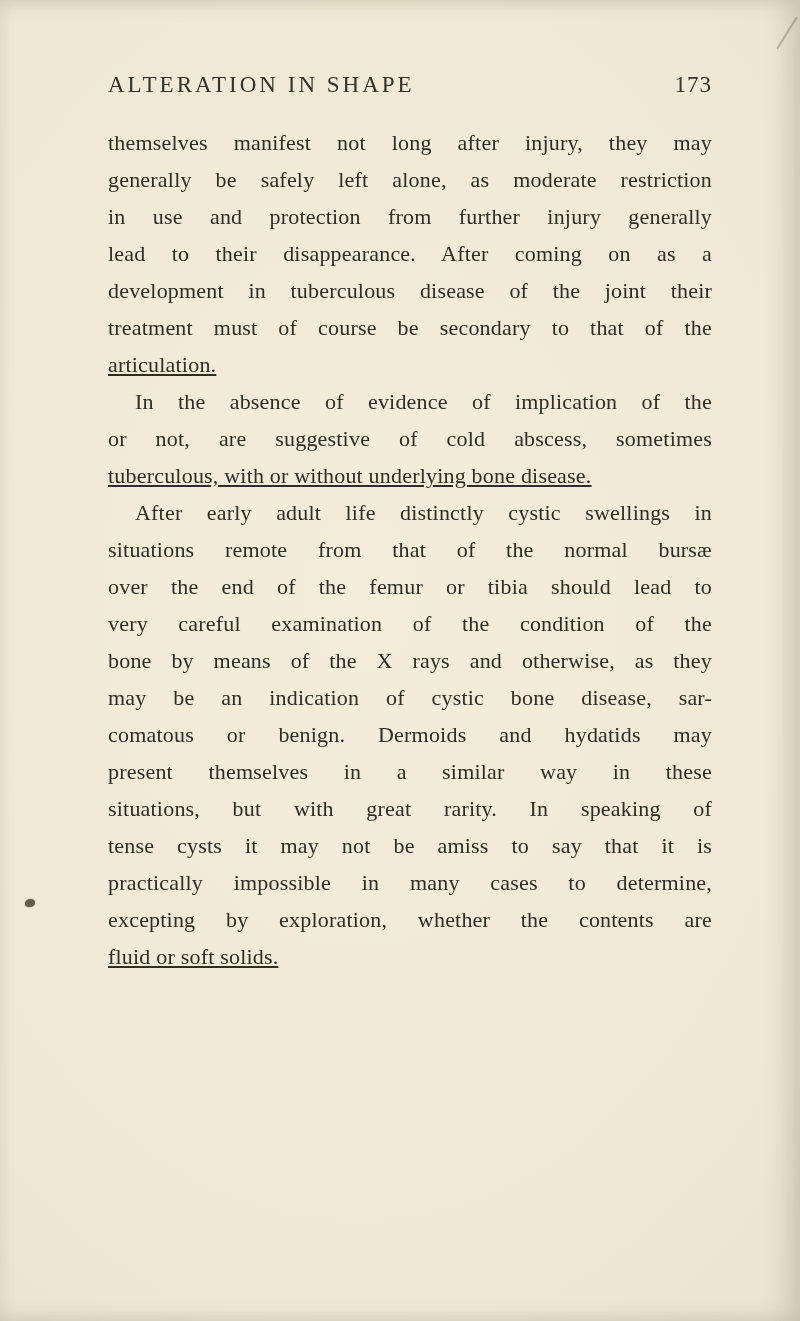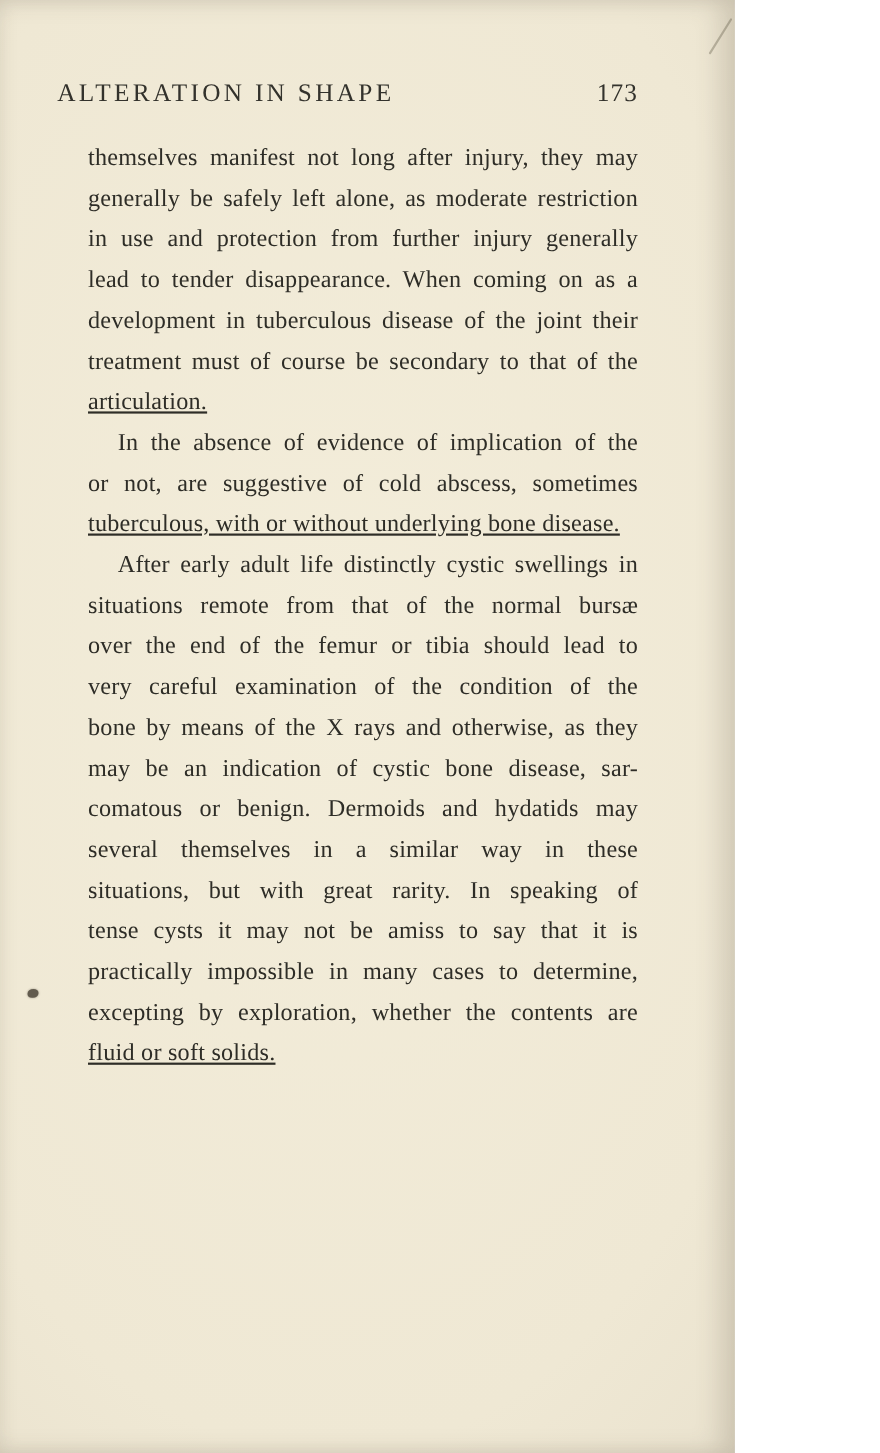--- a/index.html
+++ b/index.html
@@ -7,24 +7,24 @@
     padding: 0;
   }
   body {
     width: 800px;
     height: 1321px;
     overflow: hidden;
     font-family: "Liberation Serif", "DejaVu Serif", serif;
   }
   .page {
     position: relative;
-    width: 668px;
+    width: 800px;
     height: 1321px;
     box-sizing: border-box;
-    padding: 72px 88px 0 52px;
+    padding: 72px 88px 0 108px;
     background:
       radial-gradient(ellipse 120% 100% at 45% 45%, #f3edda 0%, #efe8d4 55%, #e6deca 85%, #ddd4bd 100%);
     color: #2b2a25;
     box-shadow: inset -14px 0 22px rgba(90,80,60,0.18), inset 4px 0 14px rgba(90,80,60,0.08);
   }
   .running-header {
     display: flex;
     justify-content: space-between;
     align-items: baseline;
     margin-bottom: 26px;
@@ -45,21 +45,20 @@
     letter-spacing: 0.2px;
     color: #2e2d27;
   }
   .paragraph {
     margin: 0;
   }
   .line {
     text-align: justify;
     text-align-last: justify;
     white-space: normal;
-    margin-left: 28px;
   }
   .line-last {
     text-align-last: left;
     text-decoration: underline;
   }
   .line-first-indent {
     text-indent: 27px;
   }
   .ink-speck {
     position: absolute;
@@ -90,39 +89,39 @@
   <div class="scratch-mark"></div>
   <div class="running-header">
     <span class="running-title">ALTERATION IN SHAPE</span>
     <span class="page-number">173</span>
   </div>
   <div class="page-body">
       <div class="paragraph">
         <div class="line">themselves manifest not long after injury, they may</div>
         <div class="line">generally be safely left alone, as moderate restriction</div>
         <div class="line">in use and protection from further injury generally</div>
-        <div class="line">lead to tender disappearance. When coming on as a</div>
+        <div class="line">lead to their disappearance. After coming on as a</div>
         <div class="line">development in tuberculous disease of the joint their</div>
         <div class="line">treatment must of course be secondary to that of the</div>
         <div class="line line-last">articulation.</div>
       </div>
       <div class="paragraph">
         <div class="line line-first-indent">In the absence of evidence of implication of the</div>
         <div class="line">or not, are suggestive of cold abscess, sometimes</div>
         <div class="line line-last">tuberculous, with or without underlying bone disease.</div>
       </div>
       <div class="paragraph">
         <div class="line line-first-indent">After early adult life distinctly cystic swellings in</div>
         <div class="line">situations remote from that of the normal bursæ</div>
         <div class="line">over the end of the femur or tibia should lead to</div>
         <div class="line">very careful examination of the condition of the</div>
         <div class="line">bone by means of the X rays and otherwise, as they</div>
         <div class="line">may be an indication of cystic bone disease, sar-</div>
         <div class="line">comatous or benign. Dermoids and hydatids may</div>
-        <div class="line">several themselves in a similar way in these</div>
+        <div class="line">present themselves in a similar way in these</div>
         <div class="line">situations, but with great rarity. In speaking of</div>
         <div class="line">tense cysts it may not be amiss to say that it is</div>
         <div class="line">practically impossible in many cases to determine,</div>
         <div class="line">excepting by exploration, whether the contents are</div>
         <div class="line line-last">fluid or soft solids.</div>
       </div>
     </div>
   <div class="ink-speck"></div>
 </div>
 

